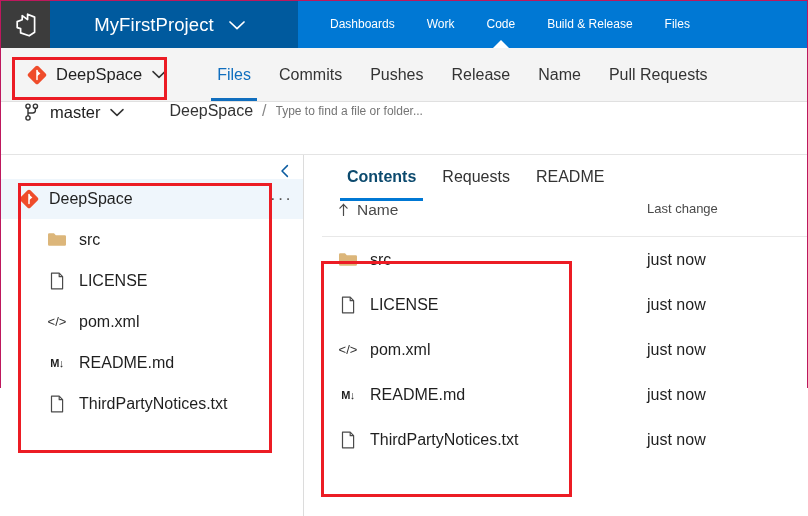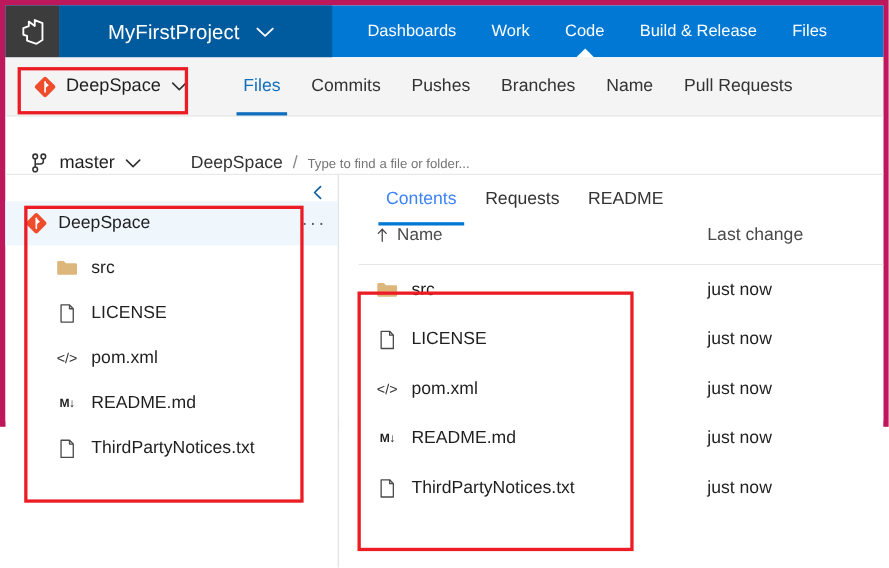--- a/index.html
+++ b/index.html
@@ -5,21 +5,21 @@
   * { box-sizing: border-box; margin: 0; padding: 0; }
   html, body {
     width: 808px; height: 516px;
     font-family: "Liberation Sans", sans-serif;
     background: #ffffff;
     overflow: hidden;
   }
   #app {
     position: relative;
     width: 808px; height: 388px;
-    border: 5px solid #be185d;
+    border: 1px solid #be185d;
     background: #ffffff;
   }
 
   
   .topbar {
     display: flex;
     height: 47px;
     background: #0078d4;
     align-items: stretch;
   }
@@ -46,21 +46,21 @@
   .nav-items {
     flex: 1 1 auto;
     display: flex;
     align-items: center;
     gap: 0;
     padding-left: 16px;
     position: relative;
   }
   .nav-item {
     color: #ffffff;
-    font-size: 15px;
+    font-size: 12px;
     padding: 0 16px;
     line-height: 47px;
     white-space: nowrap;
     position: relative;
     cursor: pointer;
   }
   .nav-item.active::after {
     content: "";
     position: absolute;
     bottom: 0; left: 50%;
@@ -102,21 +102,21 @@
     content: "";
     position: absolute;
     left: 8px; right: 8px; bottom: 0;
     height: 3px;
     background: #106ebe;
   }
 
   
   .pathbar {
     display: flex;
-    align-items: flex-end;
+    align-items: flex-start;
     height: 53px;
     background: #ffffff;
     border-bottom: 1px solid #e4e4e4;
     padding-left: 22px;
   }
   .branch-sel { display: flex; align-items: center; gap: 9px; cursor: pointer; }
   .branch-name { font-size: 16.5px; color: #1f1f1f; }
   .crumbs { display: flex; align-items: center; margin-left: 44px; gap: 9px; }
   .crumb-repo { font-size: 16px; color: #333333; cursor: pointer; }
   .crumb-sep { font-size: 16px; color: #888888; }
@@ -171,32 +171,32 @@
   .tree-item .label { font-size: 16px; color: #1f1f1f; white-space: nowrap; }
 
   
   .content { flex: 1 1 auto; background: #ffffff; padding-left: 18px; }
   .ctabs { display: flex; align-items: center; height: 46px; padding-left: 12px; }
   .ctab {
     font-size: 16px; color: #333333;
     padding: 0 13px; line-height: 44px; height: 100%;
     position: relative; cursor: pointer;
   }
-  .ctab.active { font-weight: normal; color: #3b82f6; }
+  .ctab.active { font-weight: bold; color: #0c4a6e; }
   .ctab.active::after {
     content: ""; position: absolute;
     left: 6px; right: 6px; bottom: 0; height: 3px; background: #0078d4;
   }
   .col-head {
     display: flex; align-items: flex-start;
     height: 36px; padding-left: 16px;
     border-bottom: 1px solid #e8e8e8;
   }
   .col-name { font-size: 15.5px; color: #4a4a4a; display: flex; align-items: center; gap: 8px; flex: 1 1 auto; }
-  .col-change { font-size: 16px; color: #4a4a4a; width: 160px; }
+  .col-change { font-size: 13px; color: #4a4a4a; width: 160px; }
   .frow { display: flex; align-items: center; height: 45px; padding-left: 16px; cursor: pointer; }
   .frow .fname { display: flex; align-items: center; gap: 12px; flex: 1 1 auto; }
   .frow .fname .label { font-size: 16px; color: #1f1f1f; }
   .frow .fchange { font-size: 16px; color: #1f1f1f; width: 160px; }
 
   
   .ico { display: inline-flex; align-items: center; justify-content: center; flex: 0 0 auto; }
   .mdico {
     font-family: "Liberation Sans", sans-serif;
     font-size: 11px; font-weight: bold; color: #1f1f1f;
@@ -263,21 +263,21 @@
         <svg width="16" height="11" viewBox="0 0 16 11">
           <path d="M2 2.6 L8 8.4 L14 2.6" fill="none" stroke="#333333" stroke-width="1.5" stroke-linecap="round" stroke-linejoin="round"></path>
         </svg>
       </span>
     </div>
 
     <div class="subtabs">
       <div class="subtab active">Files</div>
       <div class="subtab">Commits</div>
       <div class="subtab">Pushes</div>
-      <div class="subtab">Branches</div>
+      <div class="subtab">Release</div>
       <div class="subtab">Name</div>
       <div class="subtab">Pull Requests</div>
     </div>
   </div>
 
   <div class="pathbar">
     <div class="branch-sel">
       <span class="ico">
         <svg width="18" height="20" viewBox="0 0 18 20">
           <circle cx="5" cy="4.2" r="2.1" fill="none" stroke="#333" stroke-width="1.4"></circle>

